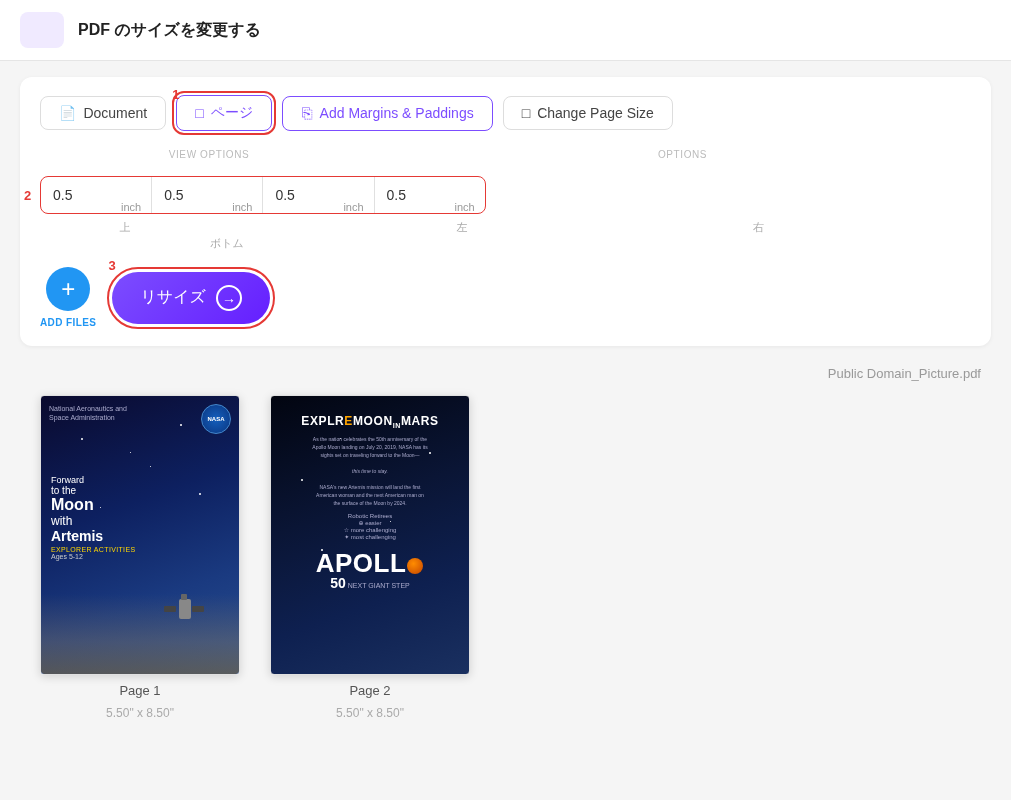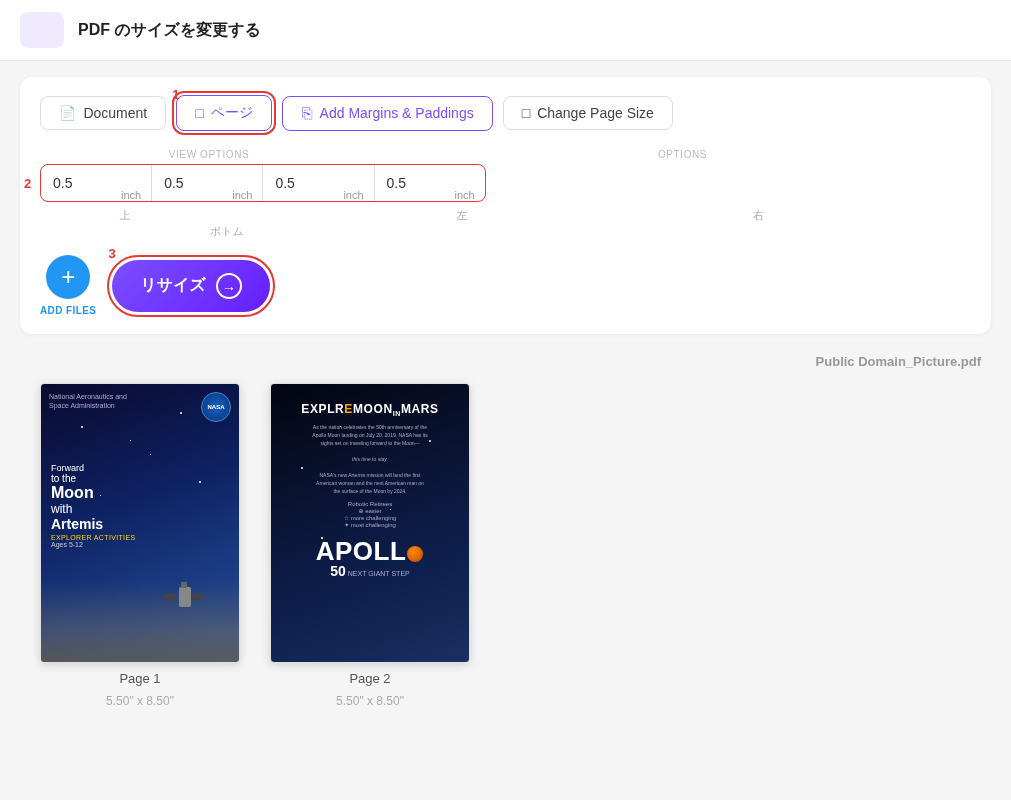--- a/index.html
+++ b/index.html
@@ -206,21 +206,21 @@
     .resize-btn {
       display: flex;
       align-items: center;
       gap: 10px;
       padding: 13px 28px;
       background: linear-gradient(135deg, #7c4dff 0%, #651fff 100%);
       border: none;
       border-radius: 50px;
       color: #fff;
       font-size: 16px;
-      font-weight: 700;
+      font-weight: 400;
       cursor: pointer;
       outline: 2px solid #e53935;
       outline-offset: 3px;
     }
     .resize-btn-icon {
       width: 26px;
       height: 26px;
       border-radius: 50%;
       border: 2px solid #fff;
       display: flex;
@@ -229,21 +229,20 @@
       font-size: 14px;
     }
 
     
     .pdf-filename {
       text-align: right;
       font-size: 13px;
       color: #999;
       margin-bottom: 14px;
       padding-right: 10px;
-      font-weight: bold;
     }
 
     
     .pages-grid {
       display: flex;
       gap: 30px;
       justify-content: flex-start;
       padding: 0 20px;
     }
     .page-item {
@@ -336,21 +335,21 @@
     }
     .page-size {
       font-size: 12px;
       color: #aaa;
     }
 
     
     .section-labels {
       display: flex;
       gap: 16px;
-      margin-bottom: 4px;
+      margin-bottom: 16px;
       margin-left: 0;
       align-items: center;
     }
     .view-options-lbl {
       font-size: 10px;
       color: #bbb;
       text-transform: uppercase;
       letter-spacing: 0.06em;
       width: 338px;
       text-align: center;

